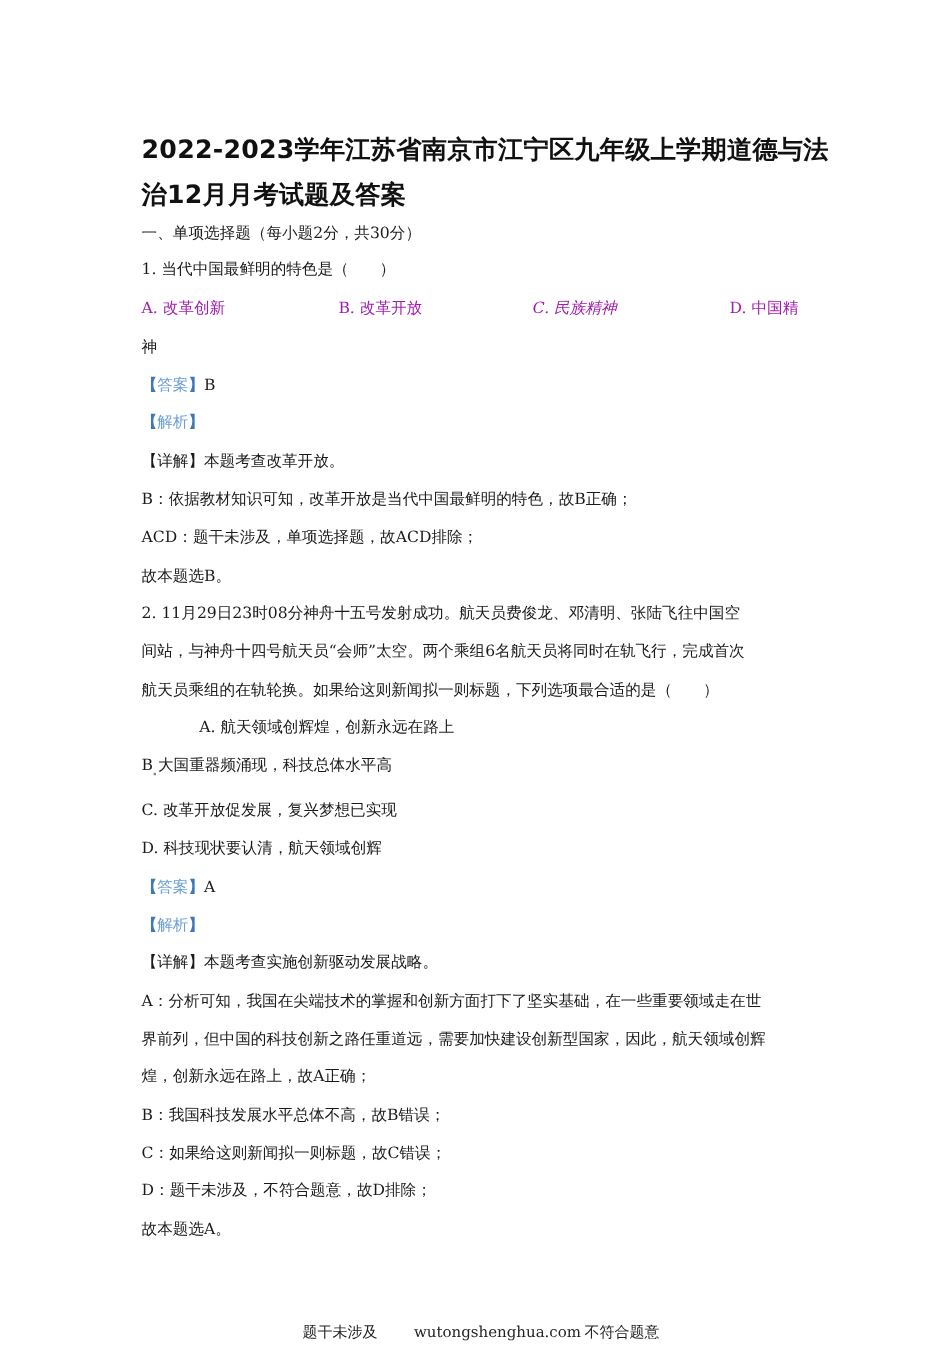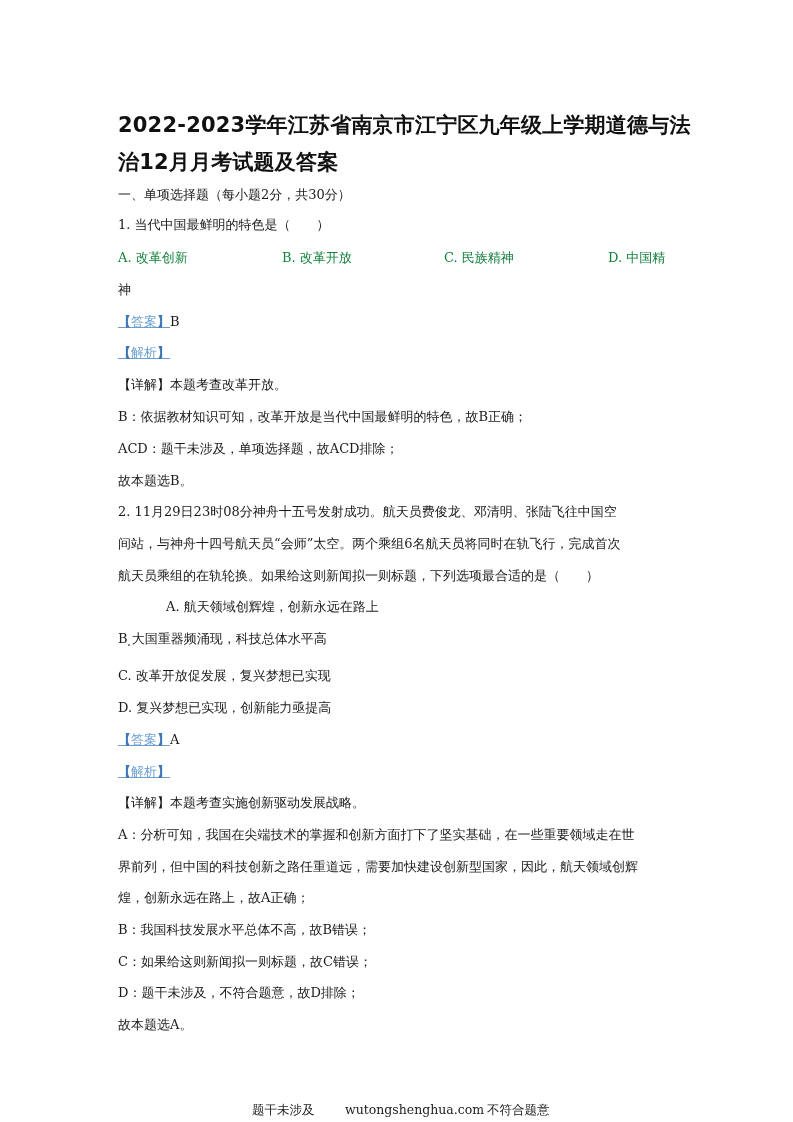--- a/index.html
+++ b/index.html
@@ -40,25 +40,24 @@
       font-size: 13px;
       line-height: 18px;
       white-space: nowrap;
       color: #1a1a1a;
     }
     .opt {
       position: absolute;
       font-size: 13px;
       line-height: 18px;
       white-space: nowrap;
-      color: #15803d;
+      color: #a21caf;
     }
     .tag {
       color: #6b9fd2;
-      text-decoration: underline;
     }
     .tag .br {
       color: #3e78b8;
       font-weight: bold;
     }
     .footer {
       position: absolute;
       top: 1102px;
       left: 0;
       width: 793px;
@@ -87,21 +86,21 @@
 
   <div class="title" style="top:111px;">2022-2023学年江苏省南京市江宁区九年级上学期道德与法</div>
   <div class="title" style="top:148px;">治12月月考试题及答案</div>
 
   <div class="line" style="top:186px;">一、单项选择题（每小题2分，共30分）</div>
 
   <div class="line" style="top:216px;">1. 当代中国最鲜明的特色是（　　）</div>
 
   <div class="opt" style="top:249px; left:118px;">A. 改革创新</div>
   <div class="opt" style="top:249px; left:282px;">B. 改革开放</div>
-  <div class="opt" style="top:249px; left:444px;">C. 民族精神</div>
+  <div class="opt" style="top:249px; left:444px;font-style:italic;">C. 民族精神</div>
   <div class="opt" style="top:249px; left:608px;">D. 中国精</div>
   <div class="line" style="top:281px;">神</div>
 
   <div class="line" style="top:313px;">
     <span class="tag"><span class="br">【</span><span>答案</span><span class="br">】</span></span><span>B</span>
   </div>
 
   <div class="line" style="top:344px;">
     <span class="tag"><span class="br">【</span><span>解析</span><span class="br">】</span></span>
   </div>
@@ -115,21 +114,21 @@
   <div class="line" style="top:472px;">故本题选B。</div>
 
   <div class="line" style="top:503px;">2. 11月29日23时08分神舟十五号发射成功。航天员费俊龙、邓清明、张陆飞往中国空</div>
   <div class="line" style="top:535px;">间站，与神舟十四号航天员“会师”太空。两个乘组6名航天员将同时在轨飞行，完成首次</div>
   <div class="line" style="top:567px;">航天员乘组的在轨轮换。如果给这则新闻拟一则标题，下列选项最合适的是（　　）</div>
 
   <div class="line" style="top:598px;margin-left:48px;">A. 航天领域创辉煌，创新永远在路上</div>
   <div class="line" style="top:630px;">B  大国重器频涌现，科技总体水平高</div>
   <div class="dot"></div>
   <div class="line" style="top:667px;">C. 改革开放促发展，复兴梦想已实现</div>
-  <div class="line" style="top:699px;">D. 复兴梦想已实现，创新能力亟提高</div>
+  <div class="line" style="top:699px;">D. 科技现状要认清，航天领域创辉</div>
 
   <div class="line" style="top:731px;">
     <span class="tag"><span class="br">【</span><span>答案</span><span class="br">】</span></span><span>A</span>
   </div>
 
   <div class="line" style="top:763px;">
     <span class="tag"><span class="br">【</span><span>解析</span><span class="br">】</span></span>
   </div>
 
   <div class="line" style="top:794px;">

